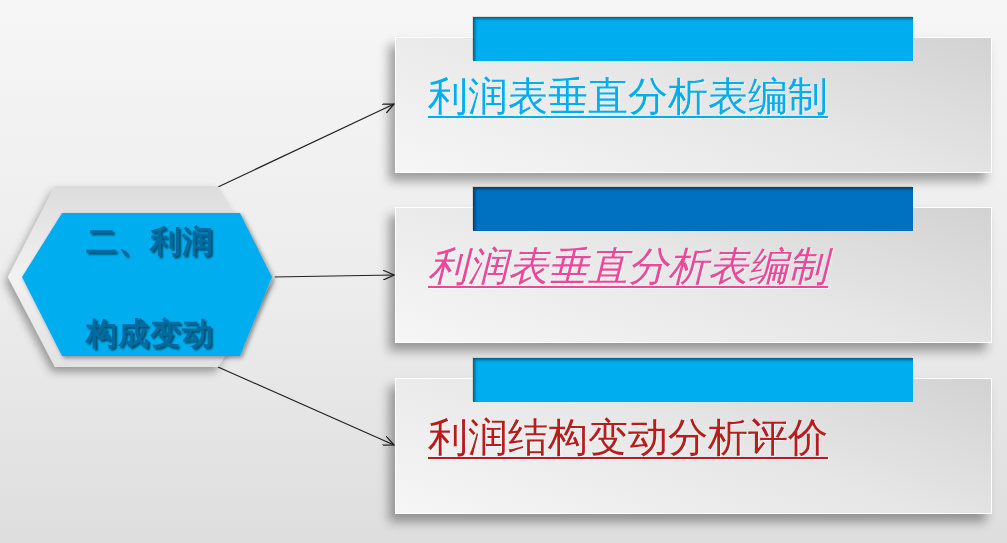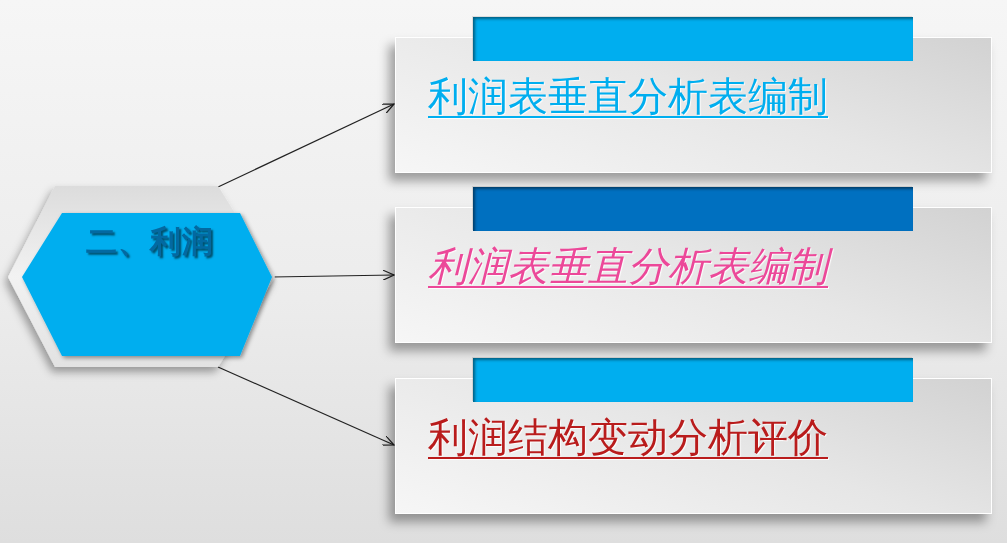--- a/index.html
+++ b/index.html
@@ -67,20 +67,21 @@
       </filter>
       <filter id="is" x="-20%" y="-20%" width="140%" height="140%">
         <feDropShadow dx="2" dy="2" stdDeviation="2" flood-color="#000" flood-opacity="0.4"></feDropShadow>
       </filter>
     </defs>
     <polygon points="55,186 218,186 275,277 218,367 55,367 8,277" fill="url(#frameg)" filter="url(#hs)"></polygon>
     <polygon points="62,213 240,213 272,277 240,356 62,356 22,277" fill="#00aeef" filter="url(#is)"></polygon>
   </svg>
   <div class="hex-text">
     <span>二、利润</span>
+    <span>构成变动</span>
   </div>
 </div>
 
 <div class="card" style="top:37px;"></div>
 <div class="tab light" style="top:17px;"></div>
 <a class="card-link" style="top:72px; color:#00aeef;">利润表垂直分析表编制</a>
 
 <div class="card" style="top:207px;"></div>
 <div class="tab dark" style="top:187px;"></div>
 <a class="card-link" style="top:242px; color:#ec4899;font-style:italic;">利润表垂直分析表编制</a>

